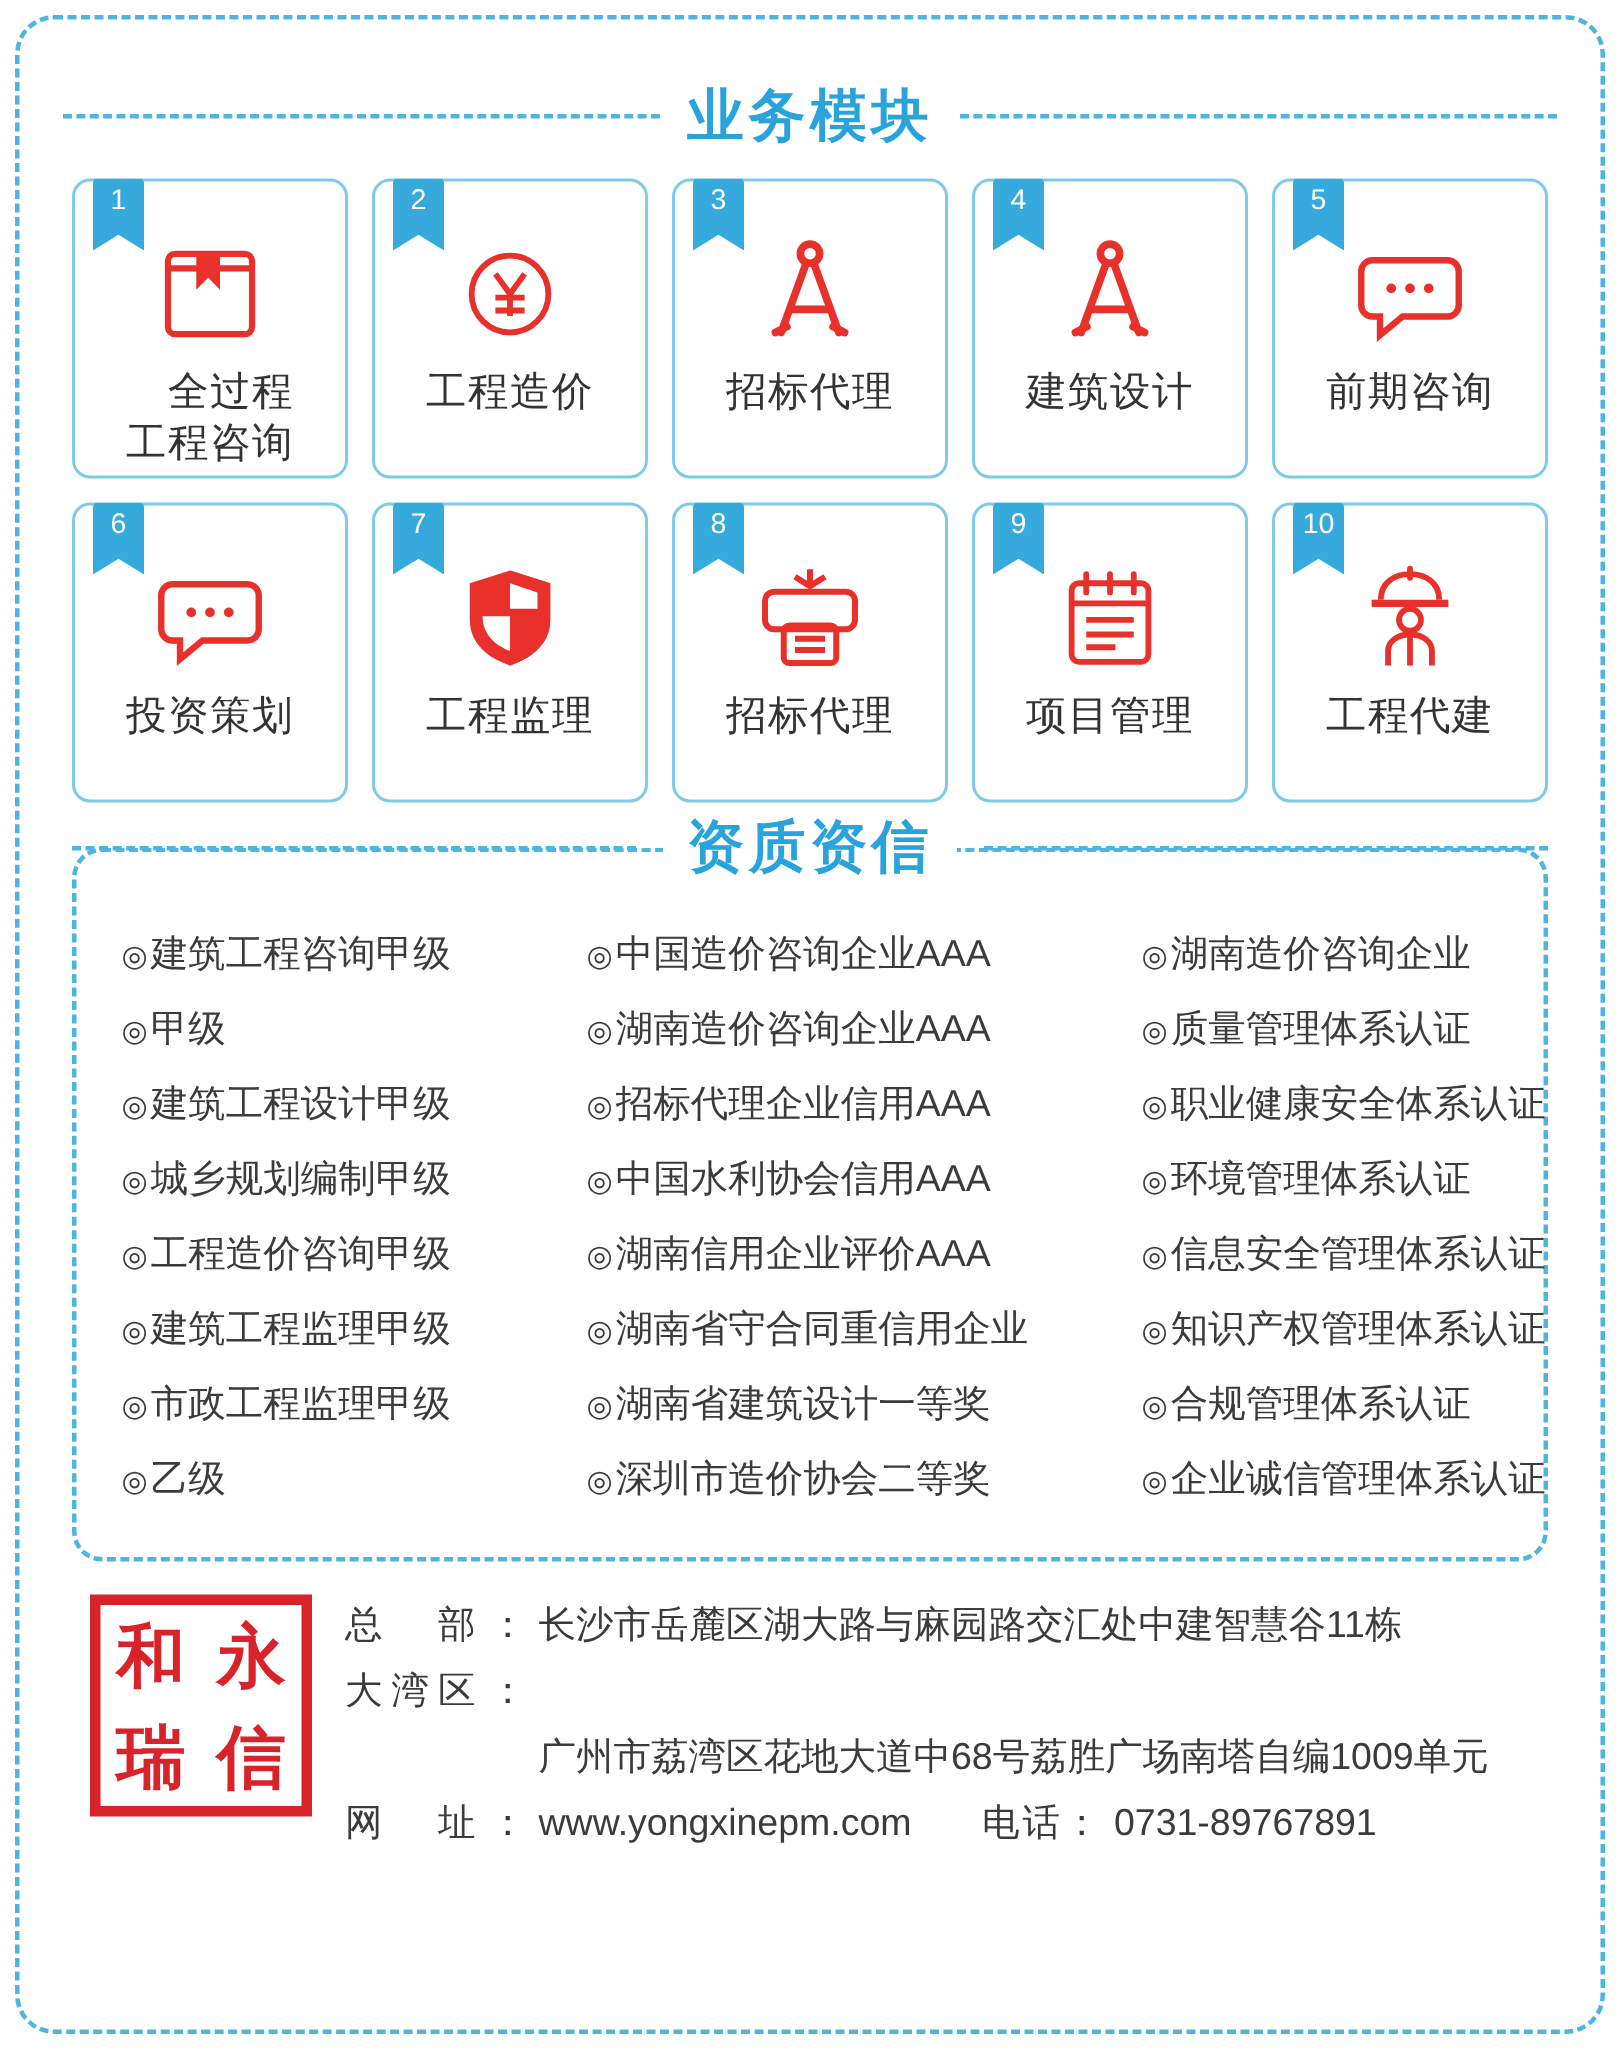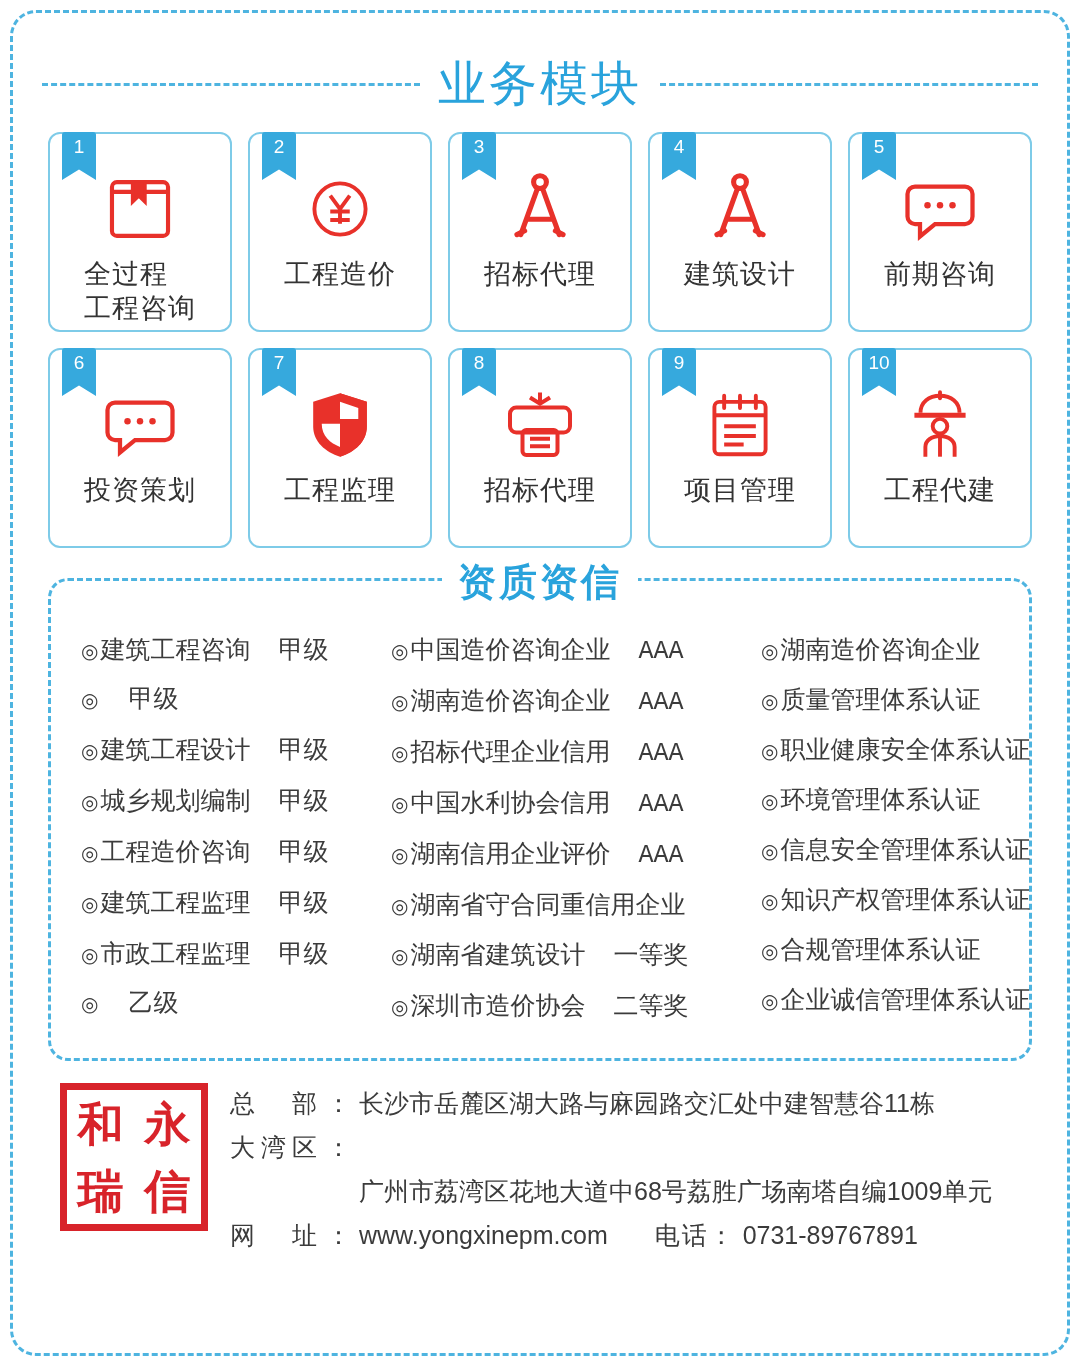--- a/index.html
+++ b/index.html
@@ -37,22 +37,22 @@
     margin: 16px 0 10px 0;
   }
   .section-head .rule {
     flex: 1 1 auto;
     height: 0;
     border-top: 3px dashed #4eb4e0;
   }
   .section-head .title {
     flex: 0 0 auto;
     color: #29a3dc;
-    font-size: 48px;
-    font-weight: normal;
+    font-size: 38px;
+    font-weight: bold;
     letter-spacing: 3px;
     white-space: nowrap;
   }
 
   
   .grid {
     display: grid;
     grid-template-columns: repeat(5, 1fr);
     gap: 16px;
     padding: 6px 6px 0 6px;
@@ -86,43 +86,42 @@
     height: 82px;
     display: flex;
     align-items: center;
     justify-content: center;
   }
   .card .label {
     margin-top: 8px;
     color: #333333;
     font-size: 27px;
     line-height: 1.25;
-    text-align: left;
+    text-align: right;
     letter-spacing: 1px;
     white-space: pre-line;
   }
 
   
   .qual-wrap {
     position: relative;
     margin: 4px 6px 0 6px;
   }
   .qual-box {
     border: 3px dashed #4eb4e0;
     border-radius: 20px;
     padding: 44px 30px 26px 30px;
   }
   .qual-head {
     position: absolute;
     top: -26px; left: 0; right: 0;
     display: flex;
     align-items: center;
     justify-content: center;
-    gap: 0;
-    flex-direction: column;
+    gap: 18px;
   }
   .qual-head .rule {
     flex: 1 1 auto;
     height: 0;
     border-top: 3px dashed #4eb4e0;
     margin-top: 2px;
   }
   .qual-head .title {
     flex: 0 0 auto;
     background: #ffffff;
@@ -146,21 +145,21 @@
     color: #3b3b3b;
     font-size: 25px;
     line-height: 48px;
     white-space: nowrap;
   }
   .qual-item .bullet {
     color: #3b3b3b;
     font-size: 20px;
     margin-right: 2px;
   }
-  .qual-item .grade { margin-left: 28px; font-family: Liberation Mono, monospace; }
+  .qual-item .grade { margin-left: 0; }
 
   
   .footer {
     display: flex;
     align-items: flex-start;
     gap: 22px;
     padding: 16px 10px 0 18px;
   }
   .seal {
     flex: 0 0 auto;

